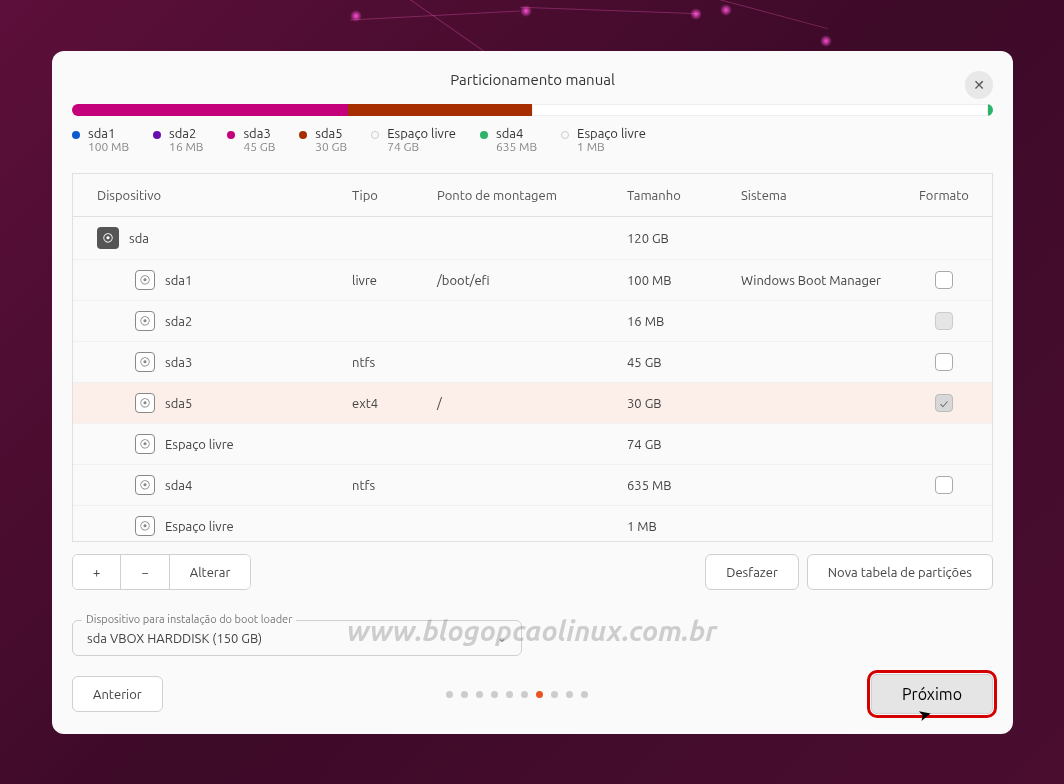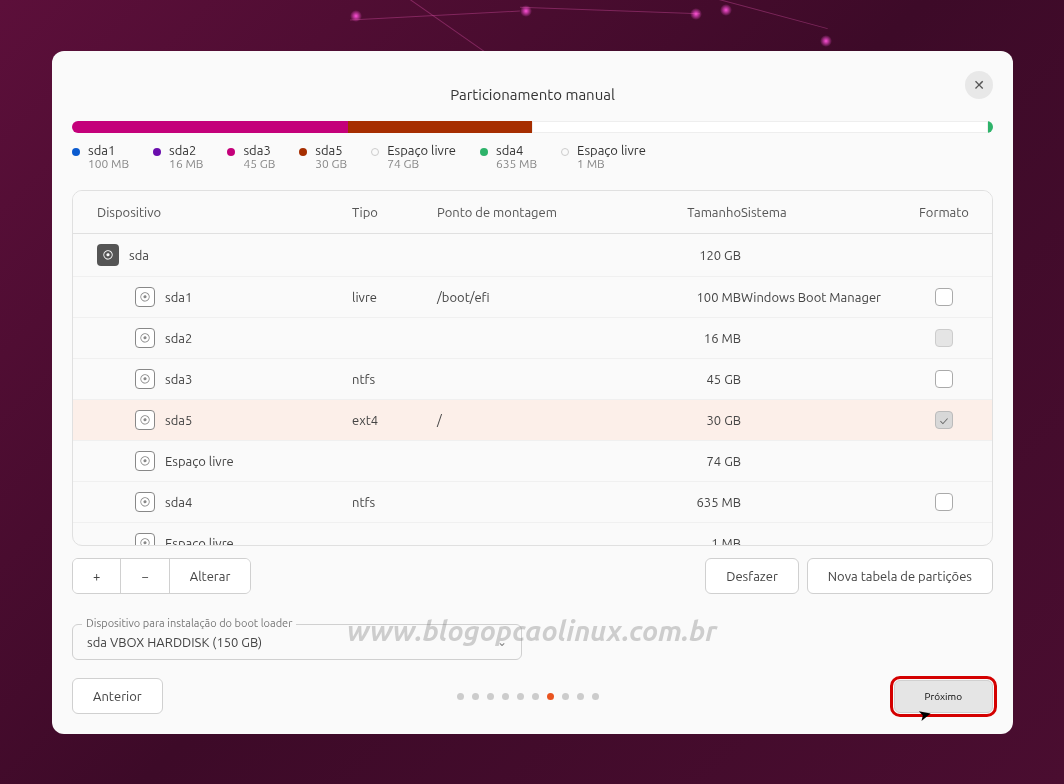--- a/index.html
+++ b/index.html
@@ -1,40 +1,40 @@
 <!DOCTYPE html>
 <html><head>
 <meta charset="utf-8">
 <style>
 * { margin: 0; padding: 0; box-sizing: border-box; font-family: Ubuntu, -apple-system, sans-serif; }
 body { width: 1064px; height: 784px; background: linear-gradient(135deg, #5c0f3a 0%, #3d0a28 50%, #4a0d30 100%); position: relative; overflow: hidden; }
 .bg-lines { position: absolute; top: 0; left: 0; right: 0; height: 60px; pointer-events: none; }
 .star { position: absolute; width: 12px; height: 12px; background: radial-gradient(circle, #ff4fd8 0%, transparent 70%); border-radius: 50%; }
 .line { position: absolute; height: 1px; background: rgba(255,100,200,0.3); }
 .modal { position: absolute; top: 51px; left: 52px; width: 961px; height: 683px; background: #fafafa; border-radius: 12px; display: flex; flex-direction: column; padding: 20px; }
-.modal-header { display: flex; align-items: flex-end; justify-content: center; position: relative; height: 32px; margin-bottom: 18px; }
+.modal-header { display: flex; align-items: flex-start; justify-content: center; position: relative; height: 32px; margin-bottom: 1px; }
 .modal-title { font-size: 15px; color: #333; }
 .close-btn { position: absolute; right: 0; top: 0; width: 28px; height: 28px; border-radius: 50%; background: #e8e8e8; border: none; display: flex; align-items: center; justify-content: center; cursor: pointer; color: #555; font-size: 14px; }
 .usage-bar { height: 12px; display: flex; border-radius: 6px; overflow: hidden; margin-bottom: 10px; }
 .usage-seg { height: 100%; }
 .legend { display: flex; gap: 24px; margin-bottom: 20px; flex-wrap: wrap; }
 .legend-item { display: flex; align-items: flex-start; gap: 8px; }
 .legend-dot { width: 8px; height: 8px; border-radius: 50%; margin-top: 5px; flex-shrink: 0; }
 .legend-dot.hollow { background: transparent !important; border: 1.5px solid #ccc; }
 .legend-name { font-size: 13px; color: #333; }
 .legend-size { font-size: 12px; color: #888; }
-.table-container { border: 1px solid #e0e0e0; border-radius: 10px; overflow: hidden; flex: 1; display: flex; flex-direction: column; min-height: 0; }
+.table-container { border: 1px solid #e0e0e0; border-radius: 0; overflow: hidden; flex: 1; display: flex; flex-direction: column; min-height: 0; }
 .table-header { display: flex; padding: 14px 24px; border-bottom: 1px solid #e0e0e0; font-size: 13px; color: #555; background: #fafafa; }
 .table-body { overflow-y: auto; flex: 1; }
 .table-row { display: flex; align-items: center; padding: 10px 24px; border-bottom: 1px solid #f0f0f0; font-size: 13px; color: #444; min-height: 40px; }
 .table-row.selected { background: #fcefe9; }
 .col-device { width: 215px; display: flex; align-items: center; gap: 10px; }
 .col-type { width: 85px; margin-left: 40px; }
 .col-mount { width: 190px; }
-.col-size { width: 114px; text-align: right; }
+.col-size { width: 114px; }
 .col-system { flex: 1; }
 .col-format { width: 48px; display: flex; justify-content: center; }
 .disk-ico { width: 22px; height: 22px; background: #555; border-radius: 4px; display: flex; align-items: center; justify-content: center; color: #fff; font-size: 11px; }
 .disk-ico.sub { width: 20px; height: 20px; background: #fff; border: 1.5px solid #888; color: #888; }
 .indent-1 { padding-left: 38px; }
 .check { width: 18px; height: 18px; border: 1.5px solid #aaa; border-radius: 4px; background: #fff; display: flex; align-items: center; justify-content: center; }
 .check.disabled { background: #e5e5e5; border-color: #ccc; }
 .check.checked { background: #d8d8d8; border-color: #bbb; color: #666; font-size: 12px; }
 .toolbar { display: flex; gap: 8px; margin-top: 12px; align-items: center; }
 .btn-group { display: flex; border: 1px solid #d0d0d0; border-radius: 6px; overflow: hidden; }
@@ -44,21 +44,21 @@
 .btn-outline { border: 1px solid #d0d0d0; border-radius: 6px; }
 .spacer { flex: 1; }
 .bootloader { margin-top: 12px; width: 450px; }
 .fieldset-label { font-size: 11px; color: #777; position: relative; top: 6px; left: 10px; background: #fafafa; padding: 0 4px; display: inline-block; }
 .select { border: 1px solid #d0d0d0; border-radius: 6px; padding: 10px 14px; font-size: 13px; color: #444; display: flex; justify-content: space-between; align-items: center; cursor: pointer; }
 .chevron { color: #888; font-size: 12px; }
 .footer { display: flex; justify-content: space-between; align-items: center; margin-top: 18px; }
 .dots { display: flex; gap: 8px; }
 .dot { width: 7px; height: 7px; border-radius: 50%; background: #ccc; }
 .dot.active { background: #e95420; }
-.btn-next { background: #e5e5e5; border: 1px solid #d0d0d0; border-radius: 6px; padding: 10px 30px; font-size: 10px; cursor: pointer; outline: 3px solid #d40000; outline-offset: 1px; }
+.btn-next { background: #e5e5e5; border: 1px solid #d0d0d0; border-radius: 6px; padding: 10px 30px; font-size: 16px; cursor: pointer; outline: 3px solid #d40000; outline-offset: 1px; }
 .watermark { position: absolute; top: 615px; left: 50%; transform: translateX(-50%); color: rgba(120,120,120,0.35); font-size: 28px; font-style: italic; font-weight: bold; pointer-events: none; }
 .cursor { position: absolute; top: 705px; left: 918px; font-size: 16px; color: #000; pointer-events: none; z-index: 100; transform: rotate(-15deg); }
 </style>
 </head>
 <body>
 
 <div class="bg-lines">
   <div class="star" style="top:10px; left:350px;"></div>
   <div class="star" style="top:5px; left:520px;"></div>
   <div class="star" style="top:8px; left:690px;"></div>

